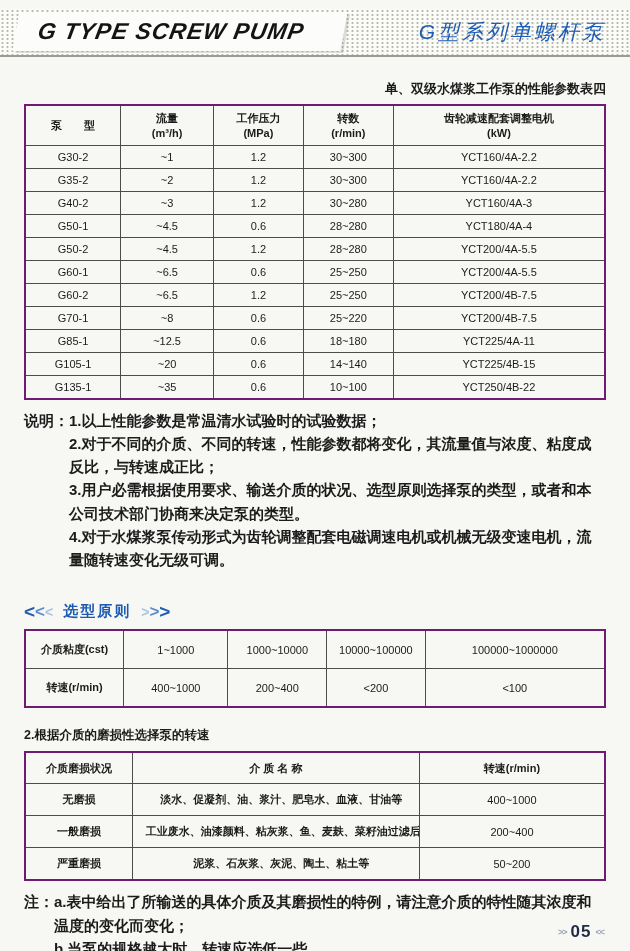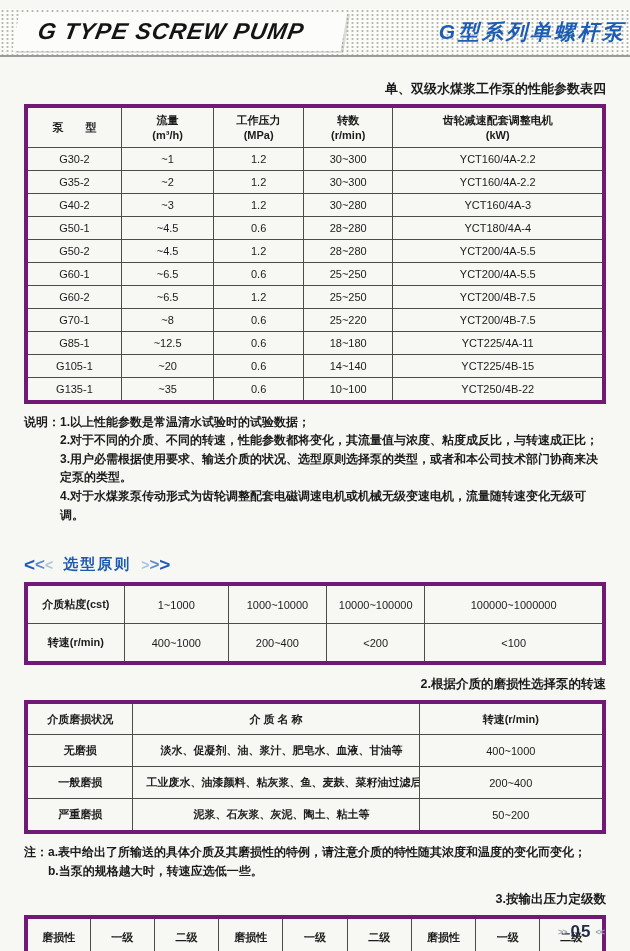--- a/index.html
+++ b/index.html
@@ -8,52 +8,52 @@
   
   .banner{position:relative;margin-top:9px;height:46px;
           background-color:#fbfbf8;
           background-image:radial-gradient(circle,#b7b7b1 1px,transparent 1.2px);
           background-size:5px 4px;
           border-bottom:2px solid #9b9b96;}
   .banner-plate{position:absolute;left:16px;top:3px;height:39px;padding:0 40px 0 22px;
           background:#fcfcfa;transform:skewX(-10deg);display:flex;align-items:center;
           box-shadow:3px 2px 0 rgba(140,140,135,.28);}
   .banner-en{font-size:23px;font-weight:bold;font-style:italic;letter-spacing:1px;color:#141414;white-space:nowrap;}
-  .banner-zh{position:absolute;right:4px;top:50%;transform:translateY(-50%);
-          font-size:21px;font-weight:bold;font-style:italic;letter-spacing:3px;color:#1c5cb5;white-space:nowrap;}
+  .banner-zh{position:absolute;right:24px;top:50%;transform:translateY(-50%);
+          font-size:21px;font-weight:normal;font-style:italic;letter-spacing:3px;color:#1c5cb5;white-space:nowrap;}
   
   .content{padding:0 24px;}
   .trow{display:flex;justify-content:flex-end;align-items:flex-end;margin:23px 0 6px;}
   .sec-title,.table-tag{font-size:13px;font-weight:bold;}
   
   table{width:100%;border-collapse:collapse;table-layout:fixed;}
-  .tbl{border:4px solid #701a75;}
+  .tbl{border:2px solid #701a75;}
   .tbl th,.tbl td{border:1px solid #4c4c4a;text-align:center;font-size:11px;padding:1px 2px;
                   overflow:hidden;white-space:nowrap;}
   .perf th{font-weight:bold;padding:5px 2px 4px;line-height:1.35;}
   .perf th .u{font-weight:bold;}
   .perf td{height:20px;}
   .visc td{height:35px;}
   .lbl{font-weight:bold;}
   .abr th{height:28px;font-weight:bold;}
   .abr td{height:29px;}
   .abr .media{text-align:center;padding-left:13px;font-weight:bold;}
   .press th{height:35px;font-weight:bold;}
   
-  .notes{margin-top:9px;font-size:12px;font-weight:bold;line-height:1.55;display:flex;}
+  .notes{margin-top:9px;font-size:15px;font-weight:bold;line-height:1.55;display:flex;}
   .notes-label{white-space:nowrap;}
   
   .sel-header{margin:23px 0 0;display:flex;align-items:center;}
   .chev{font-weight:bold;line-height:1;}
   .chev-d{color:#1e5bb2;font-size:19px;}
   .chev-m{color:#5b8bc9;font-size:17px;}
   .chev-l{color:#a9c3e4;font-size:14px;}
   .sel-title{font-size:15px;font-weight:bold;color:#1d5ab1;margin:8px 10px;letter-spacing:2px;}
   .sub-title{font-size:12.5px;font-weight:bold;margin:15px 0 7px;}
-  .mt-lg{margin-top:11px;text-align:right;}
+  .mt-lg{margin-top:19px;}
   
   .pagenum{position:absolute;right:26px;bottom:9px;display:flex;align-items:center;gap:4px;}
   .pg-chev{color:#9aa3b8;font-size:9px;font-weight:bold;letter-spacing:-1px;}
   .pg-num{color:#1f2a47;font-weight:bold;font-size:17px;letter-spacing:1px;}
 </style>
 </head>
 <body>
 
 <div class="page">
 

